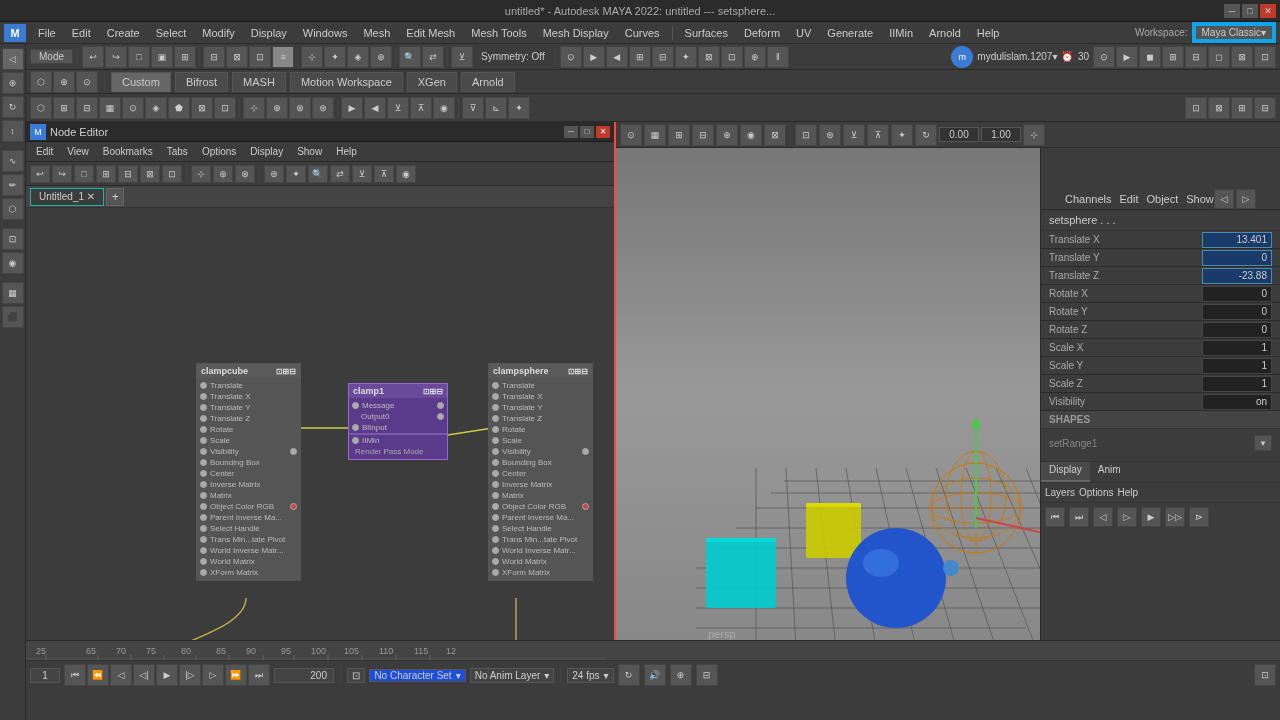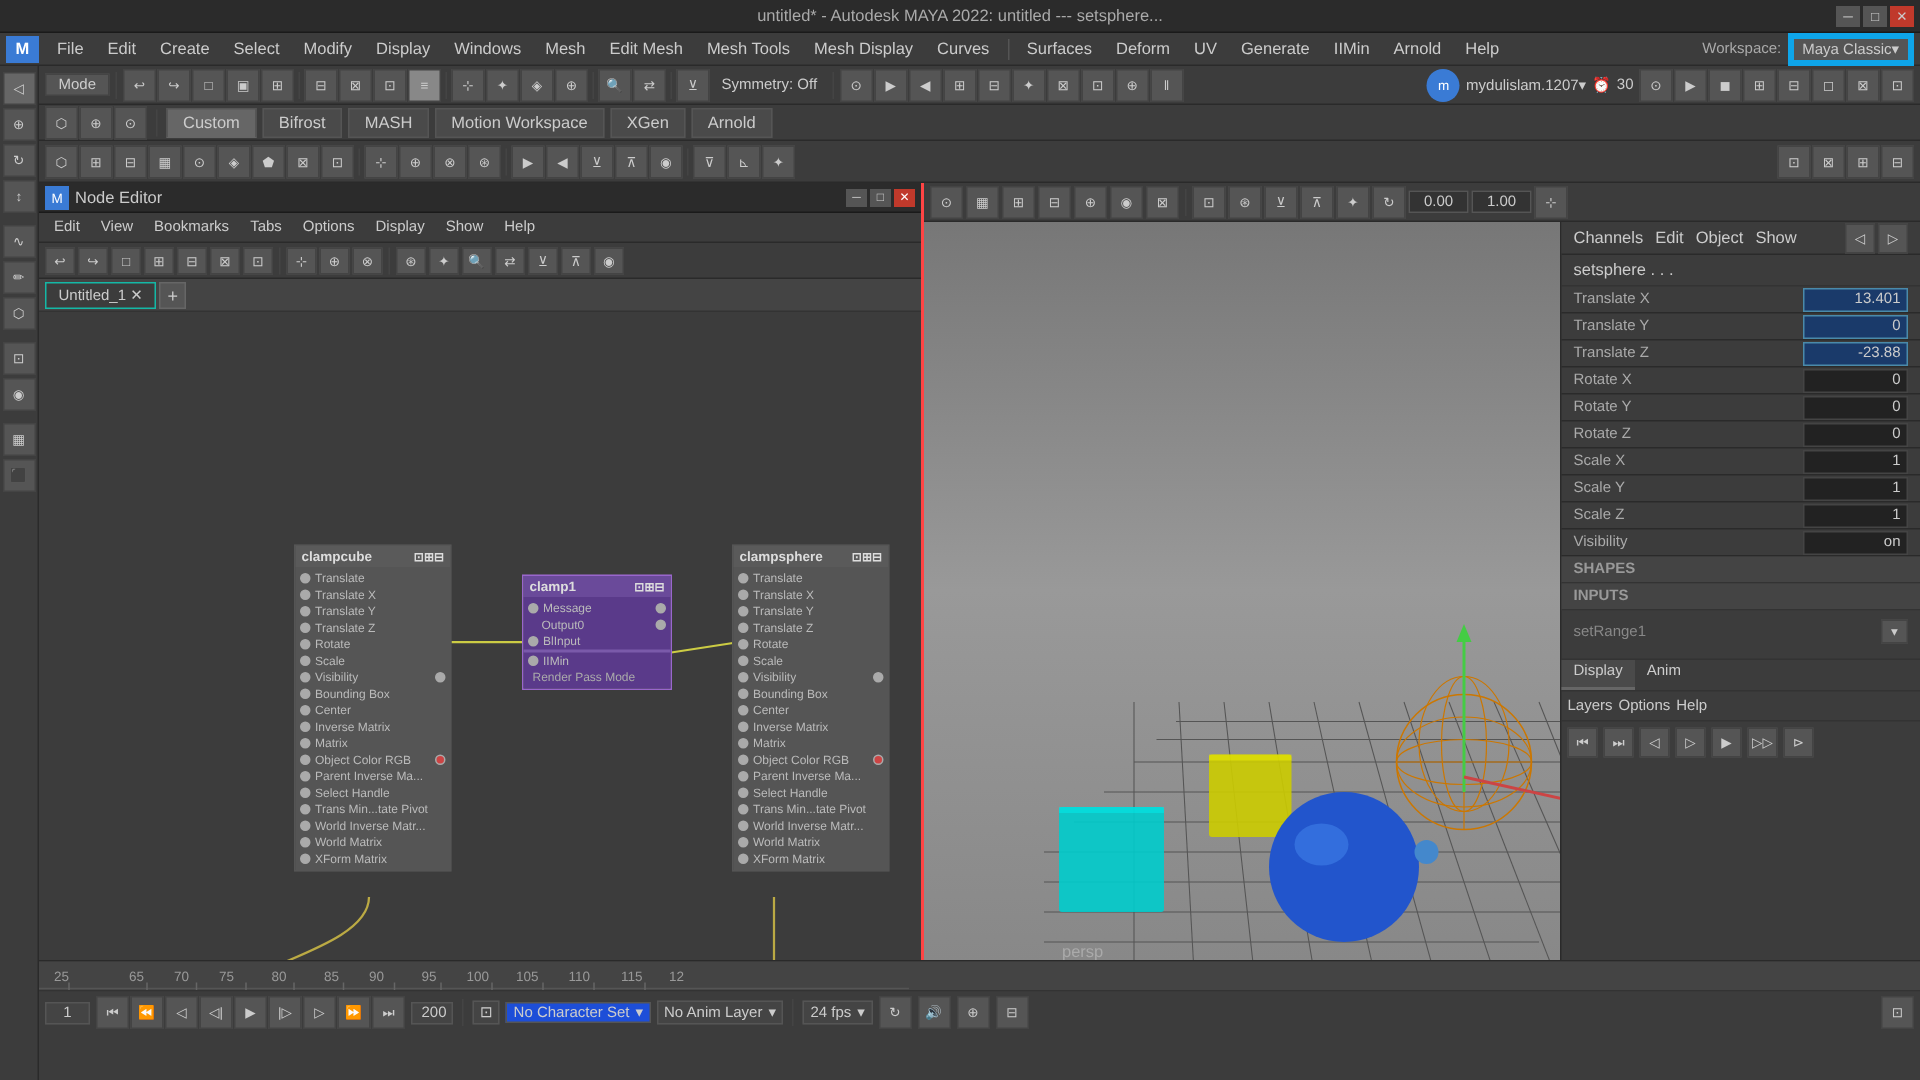--- a/index.html
+++ b/index.html
@@ -53,21 +53,21 @@
     .node-row { display: flex; align-items: center; padding: 0 2px; height: 11px; font-size: 8px; white-space: nowrap; }
     .node-dot { width: 7px; height: 7px; border-radius: 50%; background: #888; border: 1px solid #aaa; margin: 0 1px; flex-shrink: 0; }
     .node-dot.left { background: #aaa; }
     .node-dot.right { background: #aaa; }
     .node-dot.red { background: #cc4444; }
     .node-row-text { flex: 1; padding: 0 2px; font-size: 8px; color: #bbb; }
     #viewport-toolbar { height: 26px; background: #3c3c3c; display: flex; align-items: center; padding: 0 4px; gap: 2px; border-bottom: 1px solid #2a2a2a; }
     
     
     #channels-panel { width: 240px; background: #3c3c3c; border-left: 1px solid #2a2a2a; display: flex; flex-direction: column; }
-    #channels-header { height: 22px; background: #3c3c3c; display: flex; align-items: center; justify-content: space-between; padding: 0 8px; border-bottom: 1px solid #2a2a2a; }
+    #channels-header { height: 22px; background: #3c3c3c; display: flex; align-items: center; justify-content: space-between; padding: 0 24px; border-bottom: 1px solid #2a2a2a; margin-top: 40px; }
     #channels-header .ch-item { font-size: 11px; cursor: pointer; color: #ccc; }
     #channels-object-name { padding: 4px 8px; font-size: 11px; color: #ccc; border-bottom: 1px solid #333; }
     .channel-row { display: flex; align-items: center; height: 18px; padding: 0 8px; border-bottom: 1px solid #2a2a2a; }
     .channel-label { flex: 1; font-size: 10px; color: #aaa; }
     .channel-value { width: 70px; background: #222; color: #ccc; font-size: 10px; padding: 0 4px; height: 16px; display: flex; align-items: center; justify-content: flex-end; border: 1px solid #444; }
     .channel-value.editable { background: #1a3a6a; border: 1px solid #4a8aaa; }
     .section-header { padding: 3px 8px; background: #444; font-size: 10px; color: #999; font-weight: bold; border-bottom: 1px solid #333; }
     #shapes-section { padding: 4px 8px; font-size: 10px; color: #888; }
     #inputs-section { padding: 4px 8px; font-size: 10px; color: #888; }
     
@@ -687,21 +687,20 @@
             <div class="channel-row">
               <span class="channel-label">Scale Z</span>
               <div class="channel-value">1</div>
             </div>
             <div class="channel-row">
               <span class="channel-label">Visibility</span>
               <div class="channel-value">on</div>
             </div>
 
             <div class="section-header">SHAPES</div>
-            <div class="section-header">INPUTS</div>
             <div id="inputs-section">
               <div style="display:flex;align-items:center;justify-content:space-between;padding:2px 0;">
                 <span>setRange1</span>
                 <div style="width:18px;height:16px;background:#555;border:1px solid #444;display:flex;align-items:center;justify-content:center;font-size:9px;color:#ccc;cursor:pointer;">▾</div>
               </div>
             </div>
 
             <div style="display:flex;height:22px;border-bottom:1px solid #333;border-top:1px solid #333;margin-top:4px;">
               <div class="ct active">Display</div>
               <div class="ct">Anim</div>
@@ -773,21 +772,21 @@
             <div class="icon-sq">⏪</div>
             <div class="icon-sq">◁</div>
             <div class="icon-sq">◁|</div>
             <div class="icon-sq">▶</div>
             <div class="icon-sq">|▷</div>
             <div class="icon-sq">▷</div>
             <div class="icon-sq">⏩</div>
             <div class="icon-sq">⏭</div>
           </div>
 
-          <div style="background:#444;border:1px solid #555;padding:1px 6px;font-size:10px;color:#ccc;width:28px;text-align:right;">200</div>
+          <div style="background:#444;border:1px solid #555;padding:1px 6px;font-size:10px;color:#ccc;width:60px;text-align:right;">200</div>
 
           <div class="divider-v"></div>
 
           <div style="background:#444;border:1px solid #555;padding:1px 4px;font-size:10px;color:#ccc;">⊡</div>
           <div style="background:#1d4ed8;border:1px solid #555;padding:0 4px;font-size:10px;color:#ccc;cursor:pointer;display:flex;align-items:center;gap:4px;">
             <span>No Character Set</span>
             <span>▾</span>
           </div>
           <div style="background:#444;border:1px solid #555;padding:1px 4px;font-size:10px;color:#ccc;cursor:pointer;display:flex;align-items:center;gap:4px;">
             <span>No Anim Layer</span>

